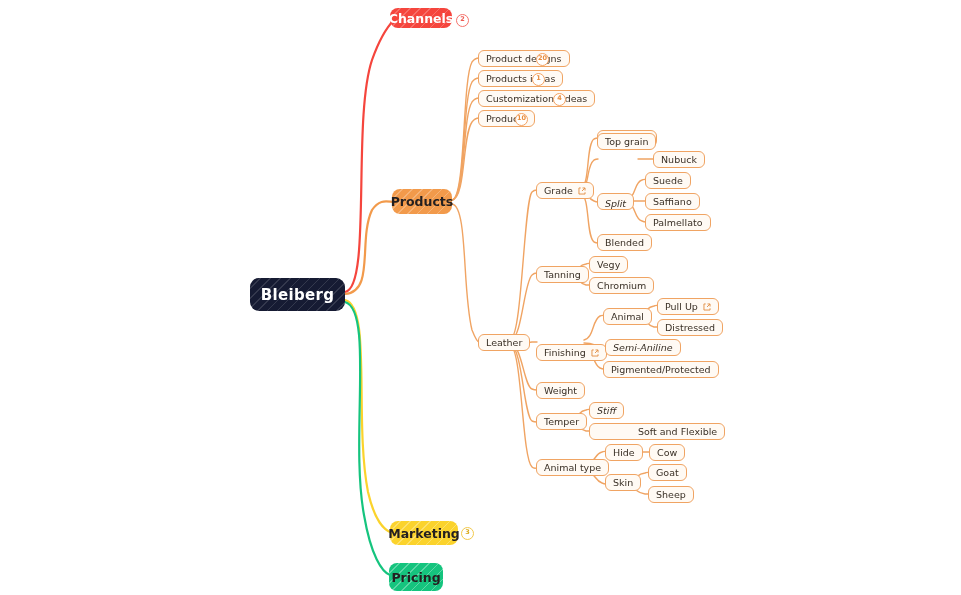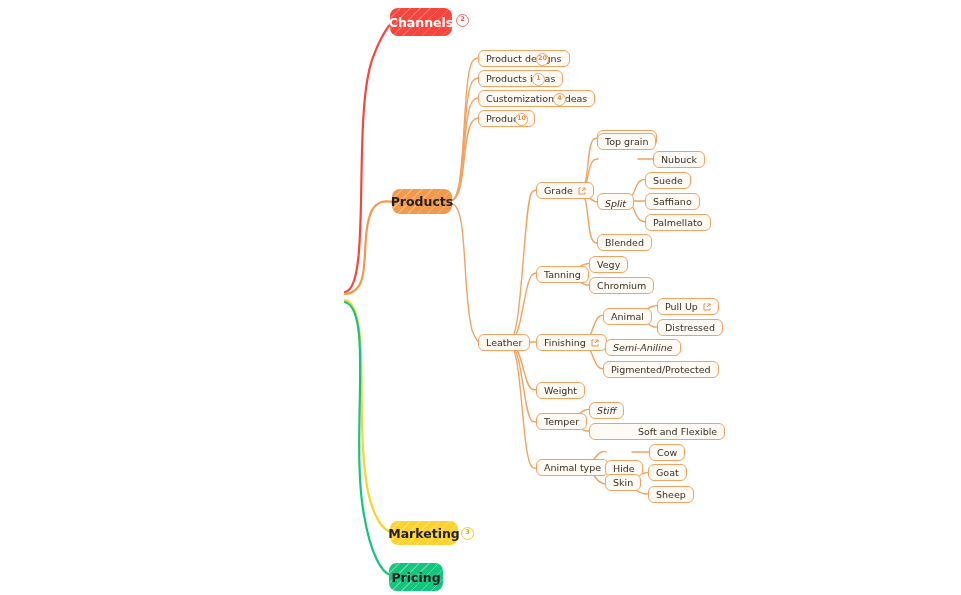--- a/index.html
+++ b/index.html
@@ -99,22 +99,25 @@
       <path d="M585,465 C596,463 594,454 602,452 C604,451 605,451 606,452"></path>
       <path d="M585,470 C596,473 594,480 602,483 C604,484 605,484 606,484"></path>
 
       <path d="M632,452 L650,452"></path>
 
       <path d="M628,481 C638,479 636,474 645,473 C647,472 648,472 649,473"></path>
       <path d="M628,486 C638,489 636,493 645,494 C647,494 648,494 649,494"></path>
     </g>
   </svg>
 
-
-  <div class="node l1 red" style="left:390px;top:8px;width:62px;height:28px;text-align:center;">
+  <div class="node root" style="left:250px;top:278px;width:95px;height:33px;">
+    <span>Bleiberg</span>
+  </div>
+
+  <div class="node l1 red" style="left:390px;top:8px;width:62px;height:20px;text-align:center;">
     <span>Channels</span>
   </div>
   <div class="badge red" style="left:456px;top:14px;">2</div>
 
   <div class="node l1 orange" style="left:392px;top:189px;width:60px;height:25px;">
     <span>Products</span>
   </div>
 
   <div class="node l1 yellow" style="left:390px;top:521px;width:68px;height:24px;">
     <span>Marketing</span>
@@ -191,21 +194,21 @@
   <div class="node pill" style="left:536px;top:266px;">
     <span>Tanning</span>
   </div>
   <div class="node pill" style="left:589px;top:256px;">
     <span>Vegy</span>
   </div>
   <div class="node pill" style="left:589px;top:277px;">
     <span>Chromium</span>
   </div>
 
-  <div class="node pill" style="left:536px;top:334px;align-items:center;">
+  <div class="node pill" style="left:536px;top:344px;align-items:center;">
     <span>Finishing</span>
     <span class="linkico">
       <svg viewBox="0 0 10 10">
           <path d="M3.4 1.2H1.2v7.6h7.6V6.6" fill="none" stroke="#e08a3c" stroke-width="1.1"></path>
           <path d="M5.6 1.2h3.2v3.2" fill="none" stroke="#e08a3c" stroke-width="1.1"></path>
           <path d="M8.6 1.4L5.0 5.0" stroke="#e08a3c" stroke-width="1.1"></path>
         </svg>
     </span>
   </div>
 
@@ -243,21 +246,21 @@
   <div class="node pill italic" style="left:589px;top:402px;">
     <span>Stiff</span>
   </div>
   <div class="node pill" style="left:589px;top:423px;padding-left:48px;">
     <span>Soft and Flexible</span>
   </div>
 
   <div class="node pill" style="left:536px;top:459px;">
     <span>Animal type</span>
   </div>
-  <div class="node pill" style="left:605px;top:460px;">
+  <div class="node pill" style="left:605px;top:444px;">
     <span>Hide</span>
   </div>
   <div class="node pill" style="left:649px;top:444px;">
     <span>Cow</span>
   </div>
   <div class="node pill" style="left:605px;top:474px;">
     <span>Skin</span>
   </div>
   <div class="node pill" style="left:648px;top:464px;">
     <span>Goat</span>

